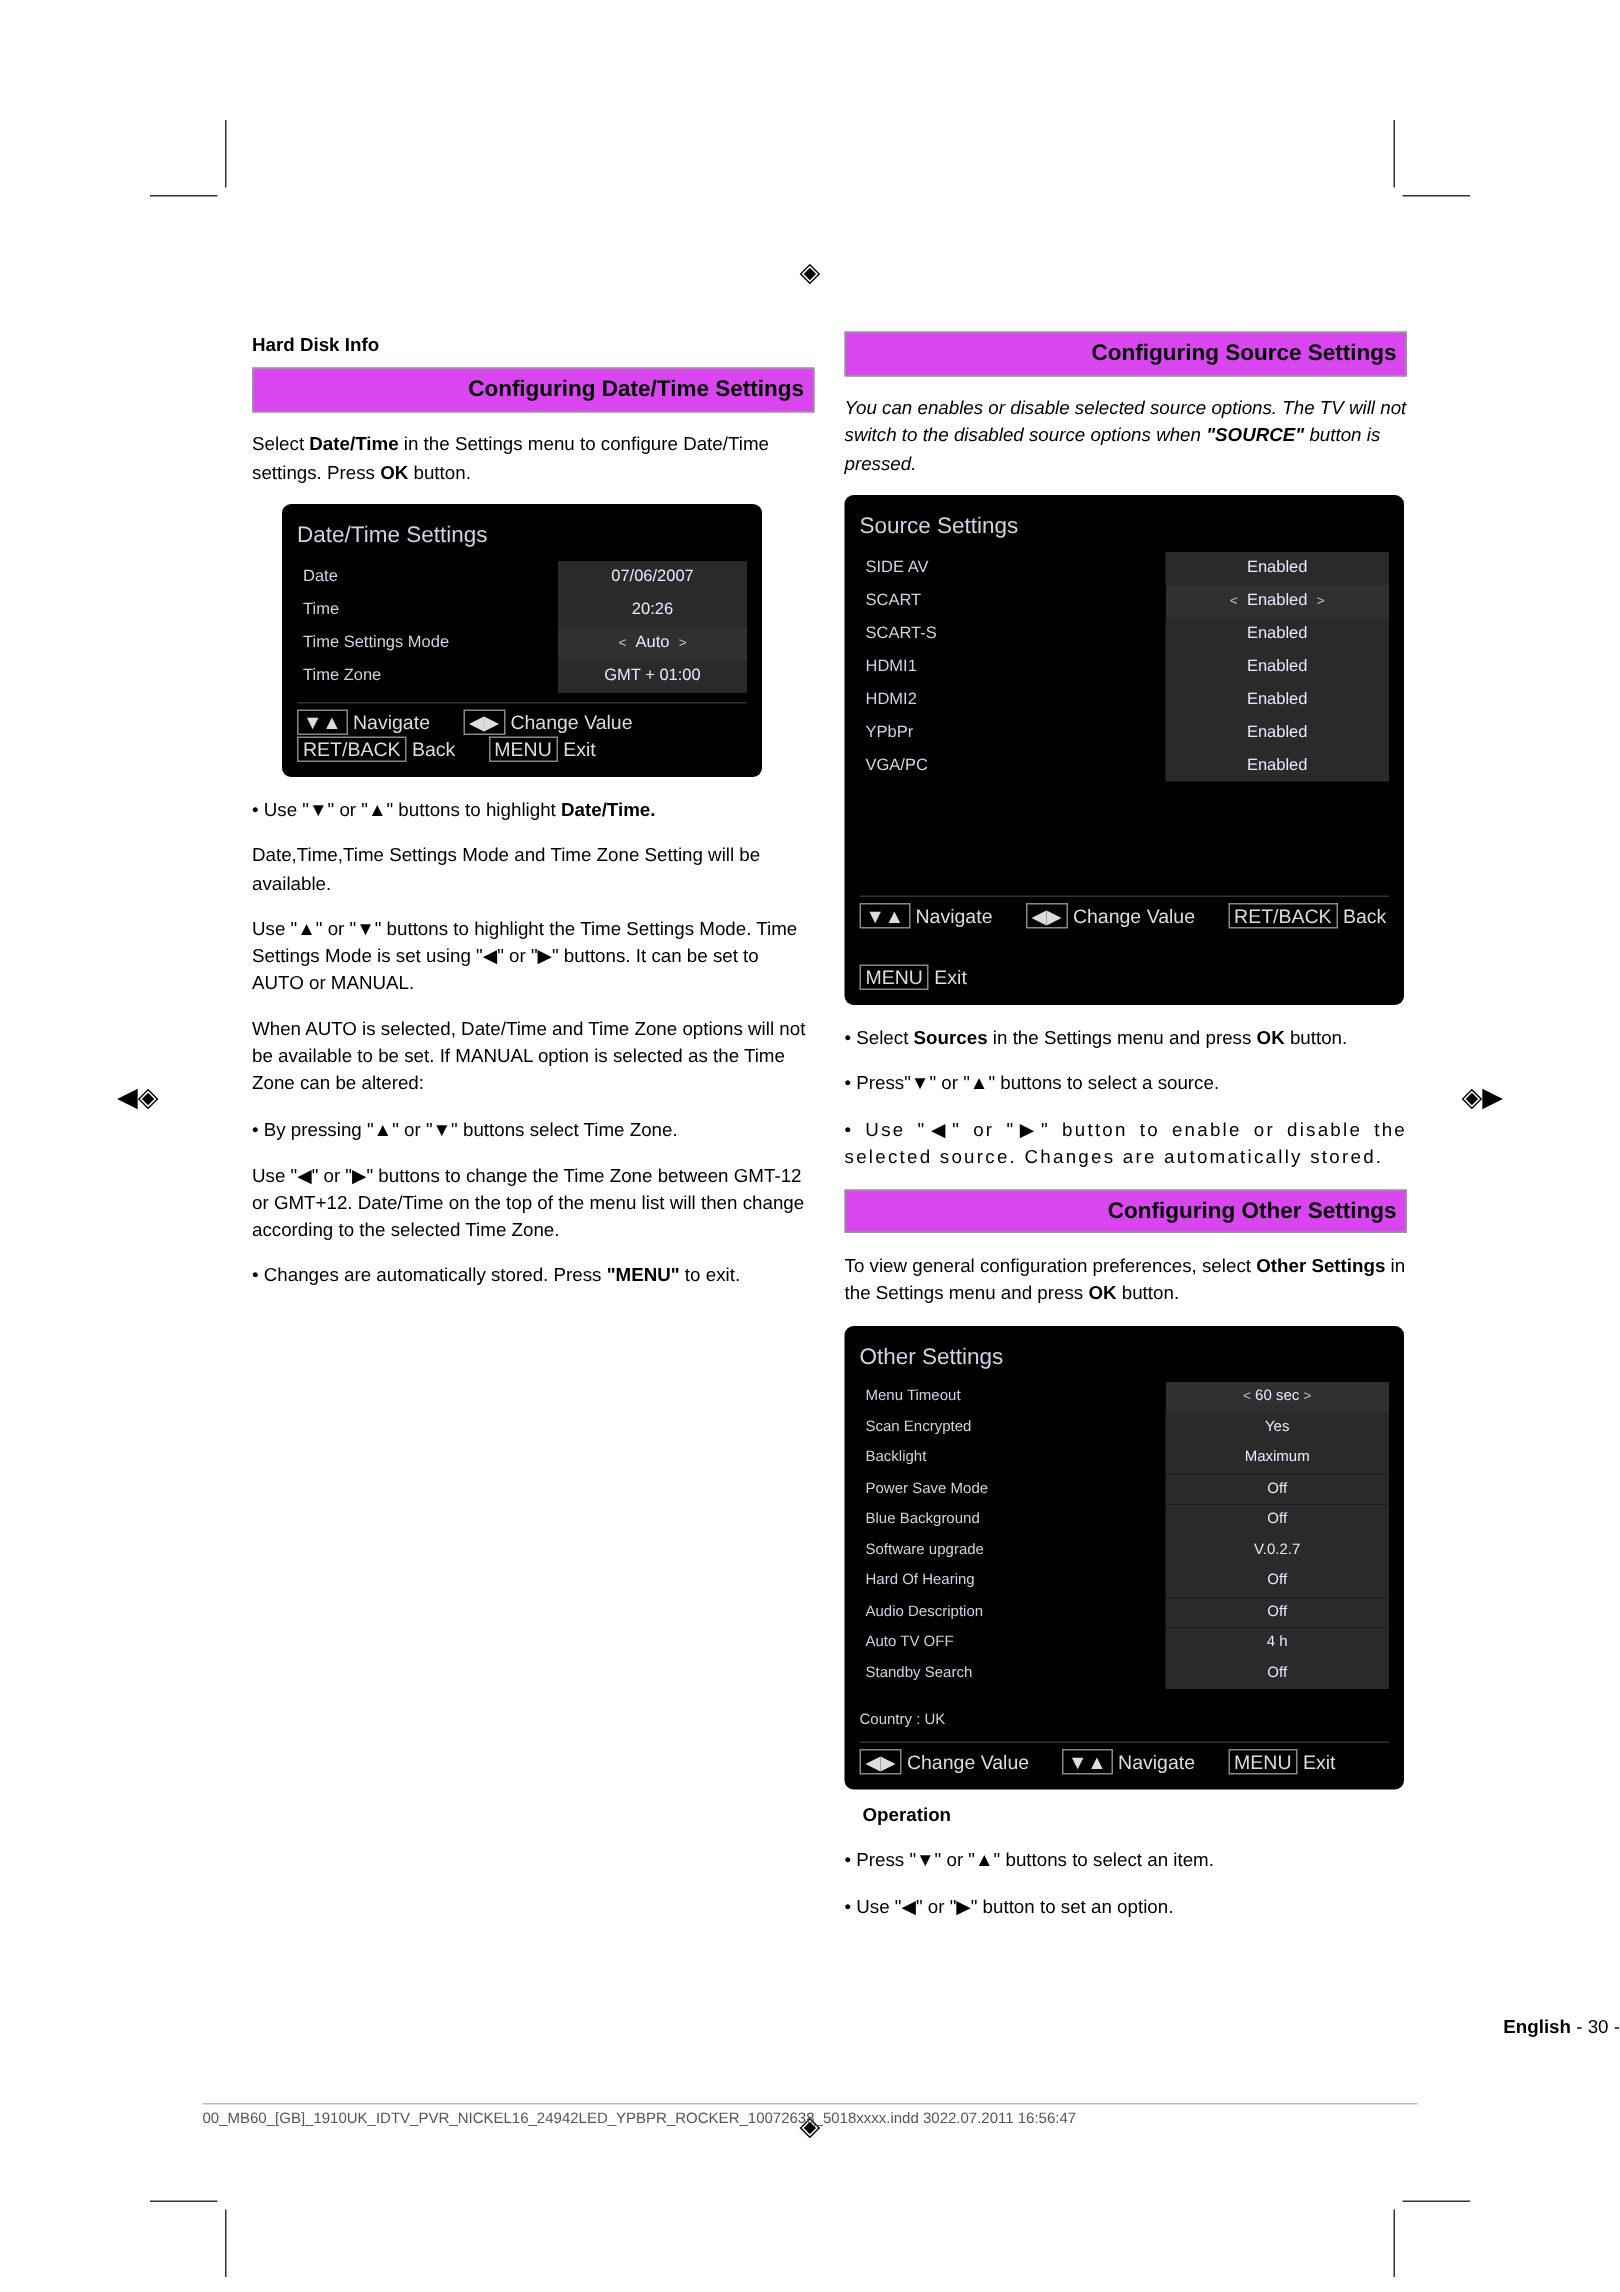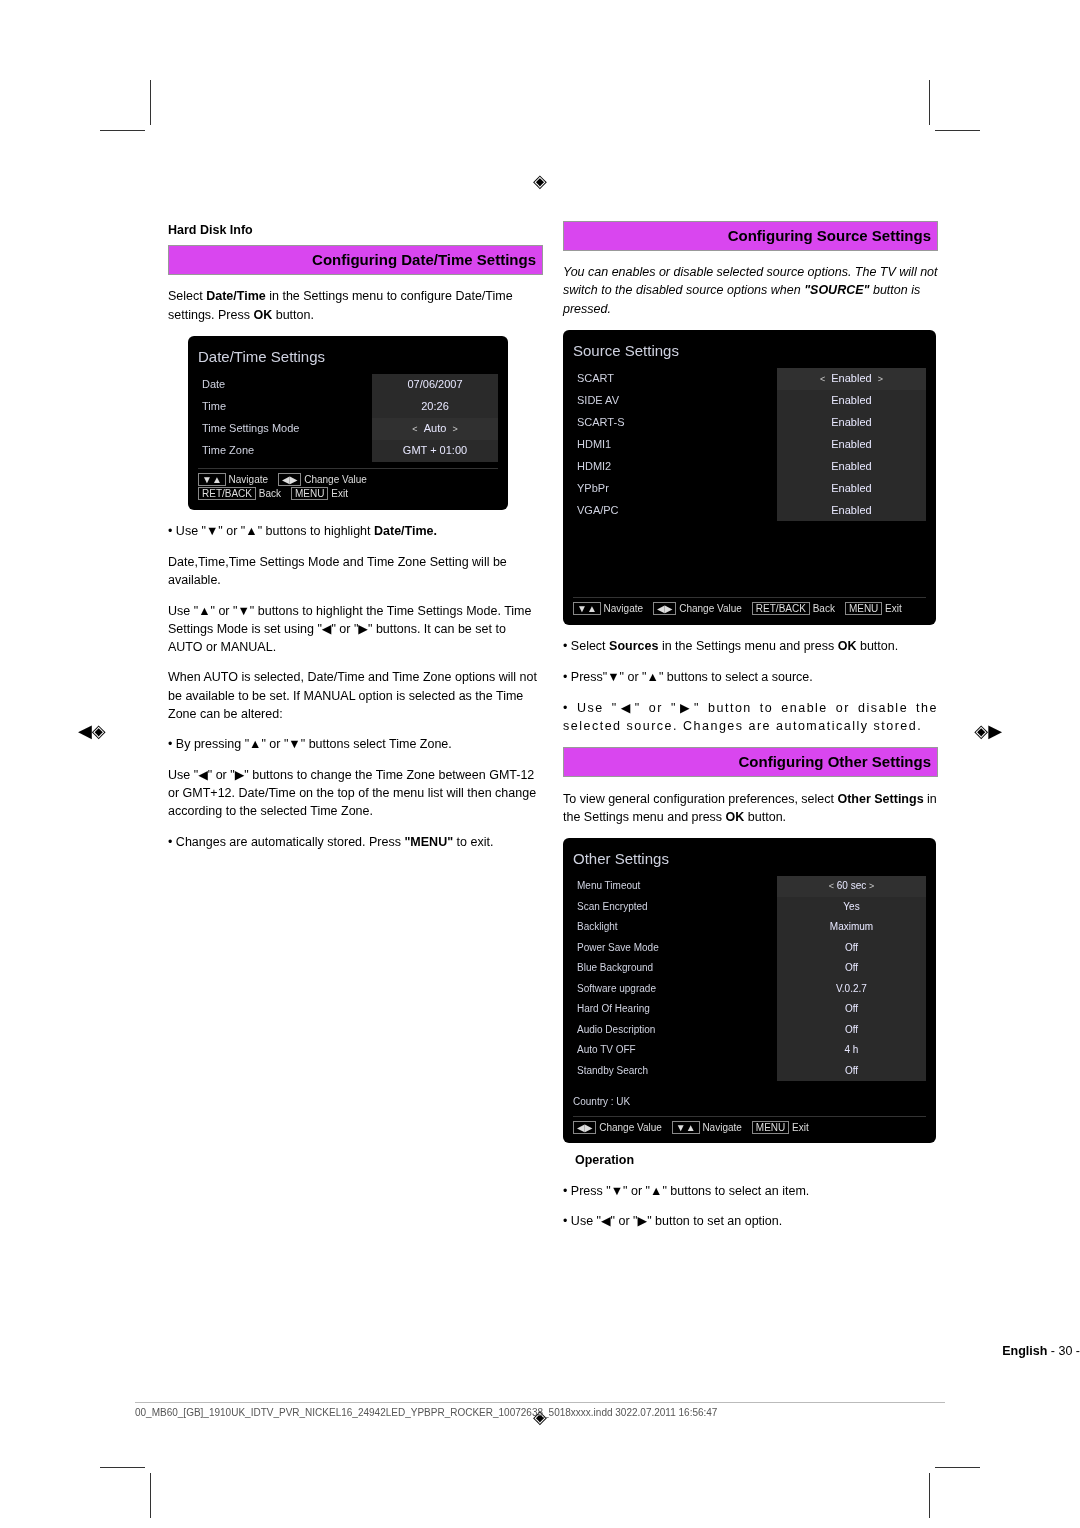--- a/index.html
+++ b/index.html
@@ -14,21 +14,21 @@
 .h3{font-weight:bold;margin:6px 0 3px}
 .sectionbar{background:#d946ef;border:1px solid #999;padding:3px 6px;margin:6px 0;font-weight:bold;font-size:15px;text-align:right}
 .subh{font-weight:bold;margin:8px 12px 2px}
 .osd{background:#000;border-radius:6px;padding:8px 10px;color:#fff;width:94%;margin:6px 0}
 .osd-title{color:#cfd2e0;font-weight:normal;font-size:15px;margin:2px 0 6px 0}
 .osd table{width:100%;border-collapse:collapse;font-size:11px}
 .osd td{padding:3px 4px}
 .osd td.val{background:#2a2a2a;text-align:center;color:#e8e8ff;width:42%}
 .osd td.sel{background:#303030;position:relative}
 .osd td.label{color:#cfd2e0}
-.footbar{display:flex;gap:10px;border-top:1px solid #333;margin-top:6px;padding-top:4px;font-size:10px;color:#ddd;flex-wrap:wrap}
+.footbar{display:flex;gap:22px;border-top:1px solid #333;margin-top:6px;padding-top:4px;font-size:13px;color:#ddd;flex-wrap:wrap}
 .footbar .box{border:1px solid #888;padding:0 3px}
 .osdnav{font-size:9px;color:#ccc}
 .footerline{position:absolute;bottom:170px;left:0;width:100%;text-align:right;font-size:12.5px}
 .printmeta{position:absolute;bottom:110px;left:135px;right:135px;display:flex;justify-content:flex-start;font-size:10px;color:#555;border-top:1px solid #bbb;padding-top:4px}
 .crop{position:absolute;background:#333}
 .cropH{height:1px;width:45px}
 .cropV{width:1px;height:45px}
 </style>
 </head>
 <body>
@@ -102,26 +102,26 @@
 
     <div class="col">
       <div class="sectionbar">Configuring Source Settings</div>
       <p><i><span>You can enables or disable selected source options. The TV will not switch to the disabled source options when </span><b>"SOURCE"</b><span> button is pressed.</span></i></p>
 
       <div class="osd">
         <div class="osd-title">Source Settings</div>
         <table>
           <tbody>
               <tr>
+                <td class="label">SIDE AV</td>
+                <td class="val">Enabled</td>
+              </tr>
+          <tr>
                 <td class="label">SCART</td>
                 <td class="val sel"><span class="osdnav">&lt;</span>&nbsp;&nbsp;<span>Enabled</span>&nbsp;&nbsp;<span class="osdnav">&gt;</span></td>
-              </tr>
-          <tr>
-                <td class="label">SIDE AV</td>
-                <td class="val">Enabled</td>
               </tr>
           <tr>
                 <td class="label">SCART-S</td>
                 <td class="val">Enabled</td>
               </tr>
           <tr>
                 <td class="label">HDMI1</td>
                 <td class="val">Enabled</td>
               </tr>
           <tr>

